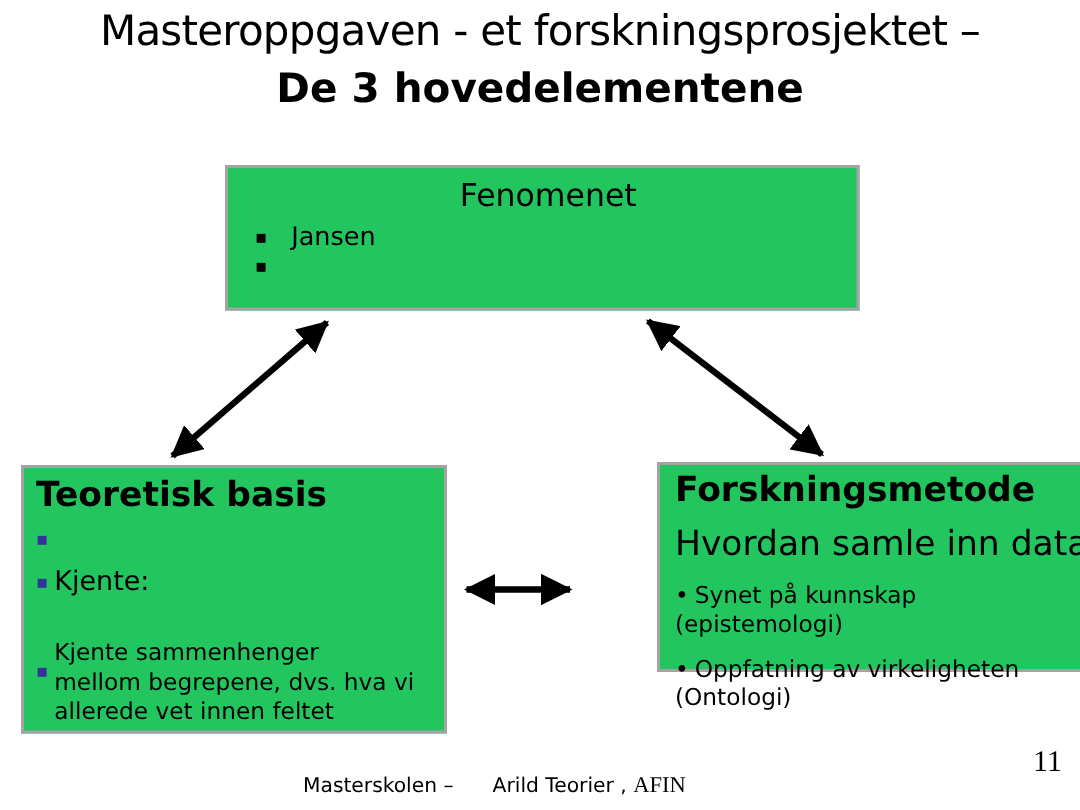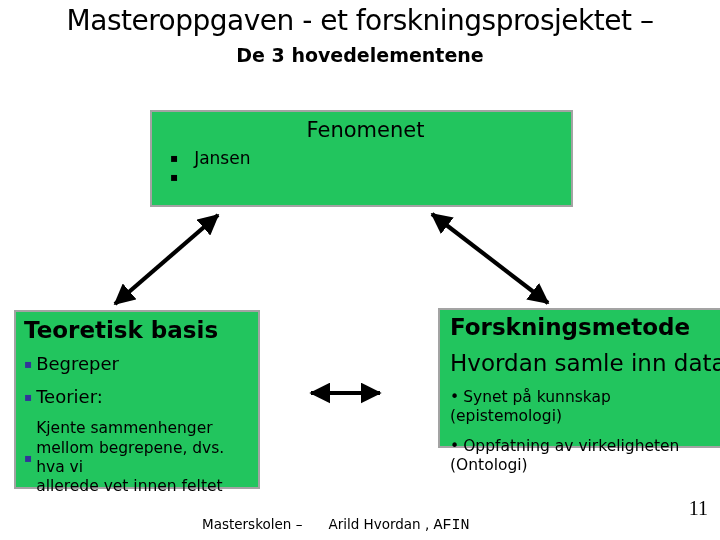--- a/index.html
+++ b/index.html
@@ -12,55 +12,55 @@
     overflow:hidden;
     border-radius:24px;
   }
   .title{
     position:absolute;left:0;top:4px;width:720px;
     text-align:center;font-size:28px;letter-spacing:-0.5px;
     white-space:nowrap;
   }
   .subtitle{
     position:absolute;left:0;top:44px;width:720px;
-    text-align:center;font-size:19px;font-weight:bold;
+    text-align:center;font-size:27px;font-weight:bold;
   }
   .box{
     position:absolute;background:#22c55e;
     border:2px solid #a3a3a3;box-sizing:border-box;
   }
   .box-fenomenet{left:150px;top:110px;width:423px;height:97px;padding:4px 10px 0 18px;}
-  .box-teoretisk{left:14px;top:310px;width:246px;height:179px;padding:6px 8px 0 8px;}
+  .box-teoretisk{left:14px;top:310px;width:284px;height:179px;padding:6px 8px 0 8px;}
   .box-metode{left:390px;top:308px;width:323px;height:140px;padding:5px 20px 0 10px;margin-left:48px;}
   .box-fenomenet .box-title{
     text-align:center;font-size:21px;margin:2px 0 6px 0;
   }
   .bullet-row{display:flex;align-items:baseline;margin:3px 0;}
   .sq-bullet{
     font-size:12px;line-height:1;align-self:center;
     margin-right:16px;color:#000000;
   }
   .box-fenomenet .bullet-text{font-size:17px;}
   .bold-title{font-size:23px;font-weight:bold;margin:0 0 10px 0;line-height:1.1;}
   .box-teoretisk .bullet-row{margin:0 0 12px 0;}
   .box-teoretisk .sq-bullet{color:#333399;margin-right:4px;}
   .box-teoretisk .bullet-text{font-size:18px;}
-  .box-teoretisk .bullet-row.small .bullet-text{font-size:15.5px;line-height:1.25;}
+  .box-teoretisk .bullet-row.small .bullet-text{font-size:15.5px;line-height:1.25;margin-top:16px;}
   .box-teoretisk .bullet-row.small{margin-bottom:0;}
   .box-metode .method-sub{font-size:23px;margin:0 0 12px 0;}
   .dot-row{font-size:15.5px;line-height:1.2;margin:0 0 12px 0;white-space:pre-line;}
   .dot{margin-right:4px;}
   .pre-wrap{white-space:pre-line;}
   .arrows{position:absolute;left:0;top:0;width:720px;height:540px;pointer-events:none;}
   .footer{
     position:absolute;left:202px;top:516px;
     font-size:13.5px;white-space:nowrap;
   }
   .footer .sep{display:inline-block;width:26px;}
-  .footer .org{font-family:Liberation Mono, monospace;font-size:15px;}
+  .footer .org{font-family:Liberation Serif, serif;font-size:15px;}
   .page-number{
     position:absolute;right:12px;top:497px;
     font-family:Liberation Serif, serif;font-size:20px;
   }
 </style>
 </head>
 <body>
 
 <div class="slide">
 
@@ -75,25 +75,24 @@
     </div>
     <div class="bullet-row">
       <span class="sq-bullet">▪</span>
     </div>
   </div>
 
   <div class="box box-teoretisk">
     <div class="bold-title">Teoretisk basis</div>
     <div class="bullet-row">
       <span class="sq-bullet">▪</span>
-      <span class="bullet-text">Begreper</span>
     </div>
     <div class="bullet-row">
       <span class="sq-bullet">▪</span>
-      <span class="bullet-text">Teorier:</span>
+      <span class="bullet-text">Kjente:</span>
     </div>
     <div class="bullet-row small">
       <span class="sq-bullet">▪</span>
       <span class="bullet-text pre-wrap">Kjente sammenhenger
 mellom begrepene, dvs. hva vi
 allerede vet innen feltet</span>
     </div>
   </div>
 
   <div class="box box-metode">
@@ -110,19 +109,19 @@
       <marker id="ah" markerWidth="5" markerHeight="5" refX="4.6" refY="2.5" orient="auto-start-reverse" markerUnits="strokeWidth">
         <path d="M0,0 L5,2.5 L0,5 z" fill="#000000"></path>
       </marker>
     </defs>
     <line x1="218" y1="215" x2="115" y2="304" stroke="#000000" stroke-width="4.2" marker-start="url(#ah)" marker-end="url(#ah)"></line>
     <line x1="432" y1="214" x2="548" y2="303" stroke="#000000" stroke-width="4.2" marker-start="url(#ah)" marker-end="url(#ah)"></line>
     <line x1="311" y1="393" x2="380" y2="393" stroke="#000000" stroke-width="4.2" marker-start="url(#ah)" marker-end="url(#ah)"></line>
   </svg>
 
   <div class="footer">
-    <span>Masterskolen –</span><span class="sep"></span><span>Arild Hvordan ,</span>
+    <span>Masterskolen –</span><span class="sep"></span><span>Arild Teorier ,</span>
     <span class="org">AFIN</span>
   </div>
 
   <div class="page-number">11</div>
 
 </div>
 
 </body></html>

